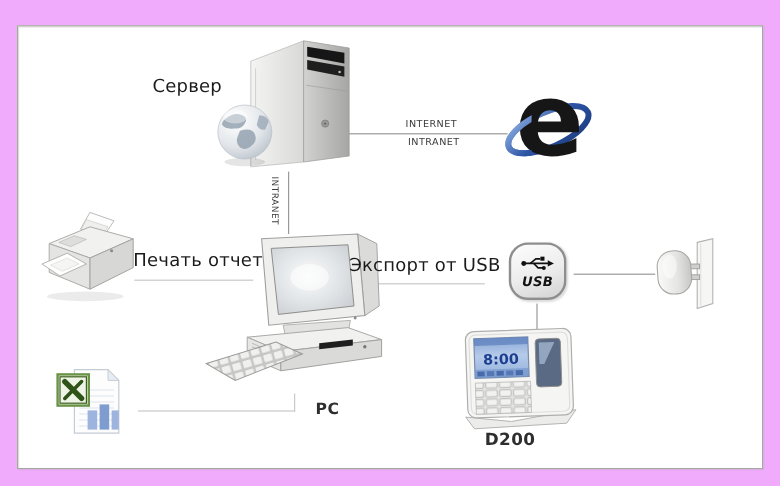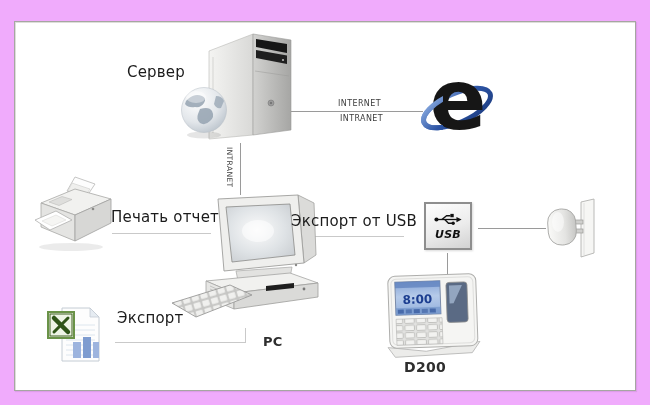--- a/index.html
+++ b/index.html
@@ -60,21 +60,21 @@
     color:#5c5c5c;
     font-size:11.5px;
     font-weight:bold;
     line-height:15px;
     white-space:nowrap;
   }
   .usb-badge{
     position:absolute;
     width:44px;height:44px;
     border:2px solid #8e8e8e;
-    border-radius:0;
+    border-radius:16px;
     background:linear-gradient(160deg,#fdfdfd 0%,#ececec 55%,#d2d2d2 100%);
     box-shadow:1px 1px 2px rgba(0,0,0,0.15);
     display:flex;flex-direction:column;align-items:center;justify-content:center;
   }
   .usb-badge .usb-word{
     font-size:11px;font-weight:bold;font-style:italic;
     color:#111;letter-spacing:0.2px;margin-top:1px;
   }
 </style>
 </head>
@@ -292,14 +292,13 @@
     </g>
     <rect x="27" y="39" width="8" height="16" fill="#9db4de"></rect>
     <rect x="37" y="34" width="8" height="21" fill="#7e9cd0"></rect>
     <rect x="47" y="39" width="6" height="16" fill="#9db4de"></rect>
     <rect x="2" y="9" width="26" height="26" fill="#eef4e6" stroke="#6a9348" stroke-width="2"></rect>
     <rect x="4" y="11" width="22" height="22" fill="none" stroke="#3e6020" stroke-width="1"></rect>
     <path d="M8,15 L22,29" stroke="#2f5418" stroke-width="4.5" stroke-linecap="round"></path>
     <path d="M22,15 L8,29" stroke="#2f5418" stroke-width="3" stroke-linecap="round"></path>
   </svg>
 
-  <div class="lbl" style="left:117px;top:309px;">Экспорт</div>
 </div>
 
 </body></html>

